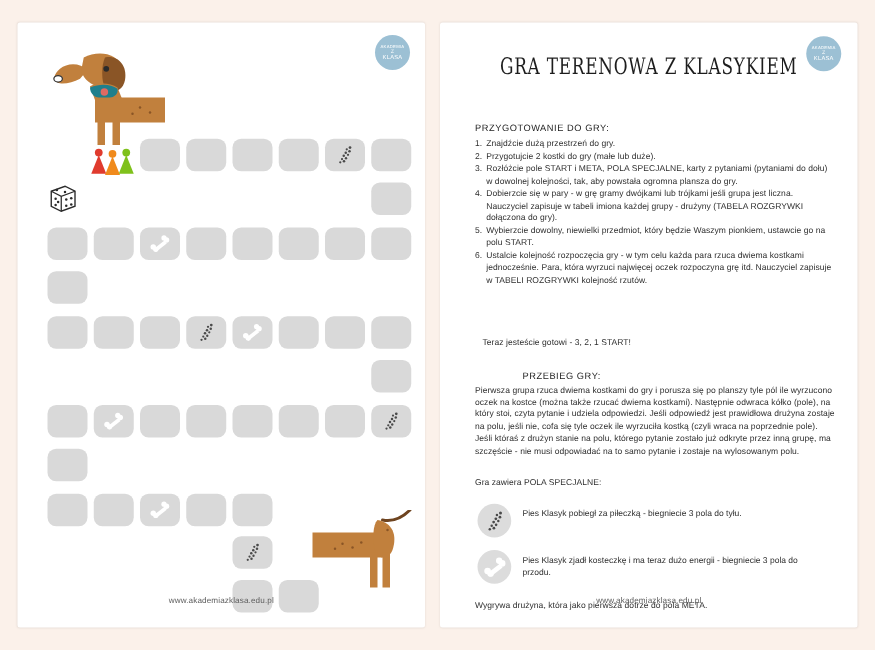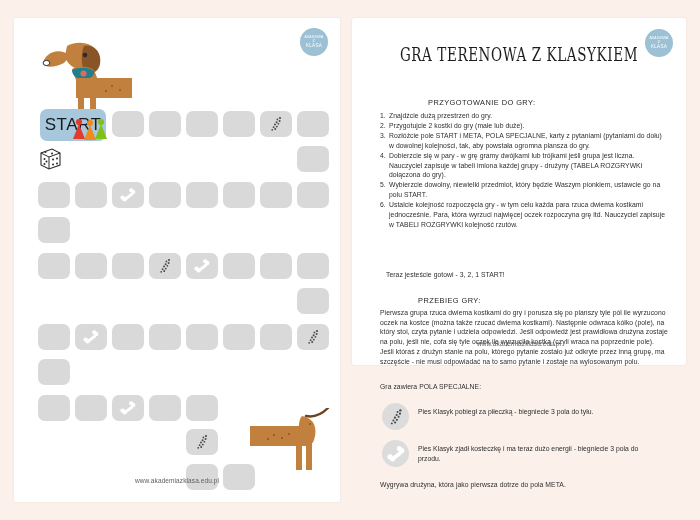--- a/index.html
+++ b/index.html
@@ -62,21 +62,21 @@
   .footer-url{
     position:absolute; width:100%; text-align:center;
     font-size:6.5px; color:#5d5d5d; letter-spacing:.1px;
   }
   #url-left{ bottom:18px; left:0; }
   #url-right{ bottom:18px; left:0; }
 
   .die{ position:absolute; }
 
   
-  #page-right{ left:352px; top:18px; width:334px; height:347px; }
+  #page-right{ left:352px; top:18px; width:334px; height:484px; }
   #rules-title{
     position:absolute; top:28px; left:0; width:100%;
     text-align:center;
     font-family:"DejaVu Serif", serif;
     font-size:13.5px;
     letter-spacing:.6px;
     color:#1d1d1d;
     transform:scaleY(1.35);
   }
   #rules-badge{
@@ -159,21 +159,20 @@
         <circle cx="7.5" cy="18" r="1" fill="#2b2b2b"></circle>
       <circle cx="9.5" cy="15.5" r="1" fill="#2b2b2b"></circle>
       <circle cx="16" cy="13.5" r="1" fill="#2b2b2b"></circle>
         <circle cx="20" cy="12.5" r="1" fill="#2b2b2b"></circle>
       <circle cx="16" cy="18.5" r="1" fill="#2b2b2b"></circle>
         <circle cx="20" cy="17.5" r="1" fill="#2b2b2b"></circle>
       <circle cx="8.5" cy="6" r="1" fill="#2b2b2b"></circle>
         <circle cx="15" cy="7.5" r="1" fill="#2b2b2b"></circle>
     </svg>
 
-    <div class="tile endpoint" id="tile-start" style="left:26px;top:91px;">START</div>
     <div class="tile" style="left:98px;top:93px;"></div>
     <div class="tile" style="left:135px;top:93px;"></div>
     <div class="tile" style="left:172px;top:93px;"></div>
     <div class="tile" style="left:209px;top:93px;"></div>
     <div class="tile" style="left:246px;top:93px;">
       <svg class="paw-ic" width="20" height="20" viewBox="0 0 20 20">
         <g fill="#4a4a4a">
           <circle cx="14" cy="4" r="1.1"></circle>
             <circle cx="11.4" cy="5.4" r="0.9"></circle>
           <circle cx="13.6" cy="7" r="1"></circle>
@@ -357,21 +356,21 @@
 
   <div class="logo-badge" id="logo-right">
     <span class="l1">AKADEMIA</span>
     <span class="l2">Z</span>
     <span class="l3">KLASA</span>
   </div>
 
   <div id="rules-title">GRA TERENOWA Z KLASYKIEM</div>
 
 
-  <div class="sec-head" style="top:80px;margin-left:48px;">PRZYGOTOWANIE DO GRY:</div>
+  <div class="sec-head" style="top:80px;">PRZYGOTOWANIE DO GRY:</div>
 
   <div class="body-txt" style="top:93px;">
     <ol class="steps">
       <li>Znajdźcie dużą przestrzeń do gry.</li>
       <li>Przygotujcie 2 kostki do gry (małe lub duże).</li>
       <li>Rozłóżcie pole START i META, POLA SPECJALNE, karty z pytaniami (pytaniami do dołu) w dowolnej kolejności, tak, aby powstała ogromna plansza do gry.</li>
       <li>Dobierzcie się w pary - w grę gramy dwójkami lub trójkami jeśli grupa jest liczna. Nauczyciel zapisuje w tabeli imiona każdej grupy - drużyny (TABELA ROZGRYWKI dołączona do gry).</li>
       <li>Wybierzcie dowolny, niewielki przedmiot, który będzie Waszym pionkiem, ustawcie go na polu START.</li>
       <li>Ustalcie kolejność rozpoczęcia gry - w tym celu każda para rzuca dwiema kostkami jednocześnie. Para, która wyrzuci najwięcej oczek rozpoczyna grę itd. Nauczyciel zapisuje w TABELI ROZGRYWKI kolejność rzutów.</li>
     </ol>

